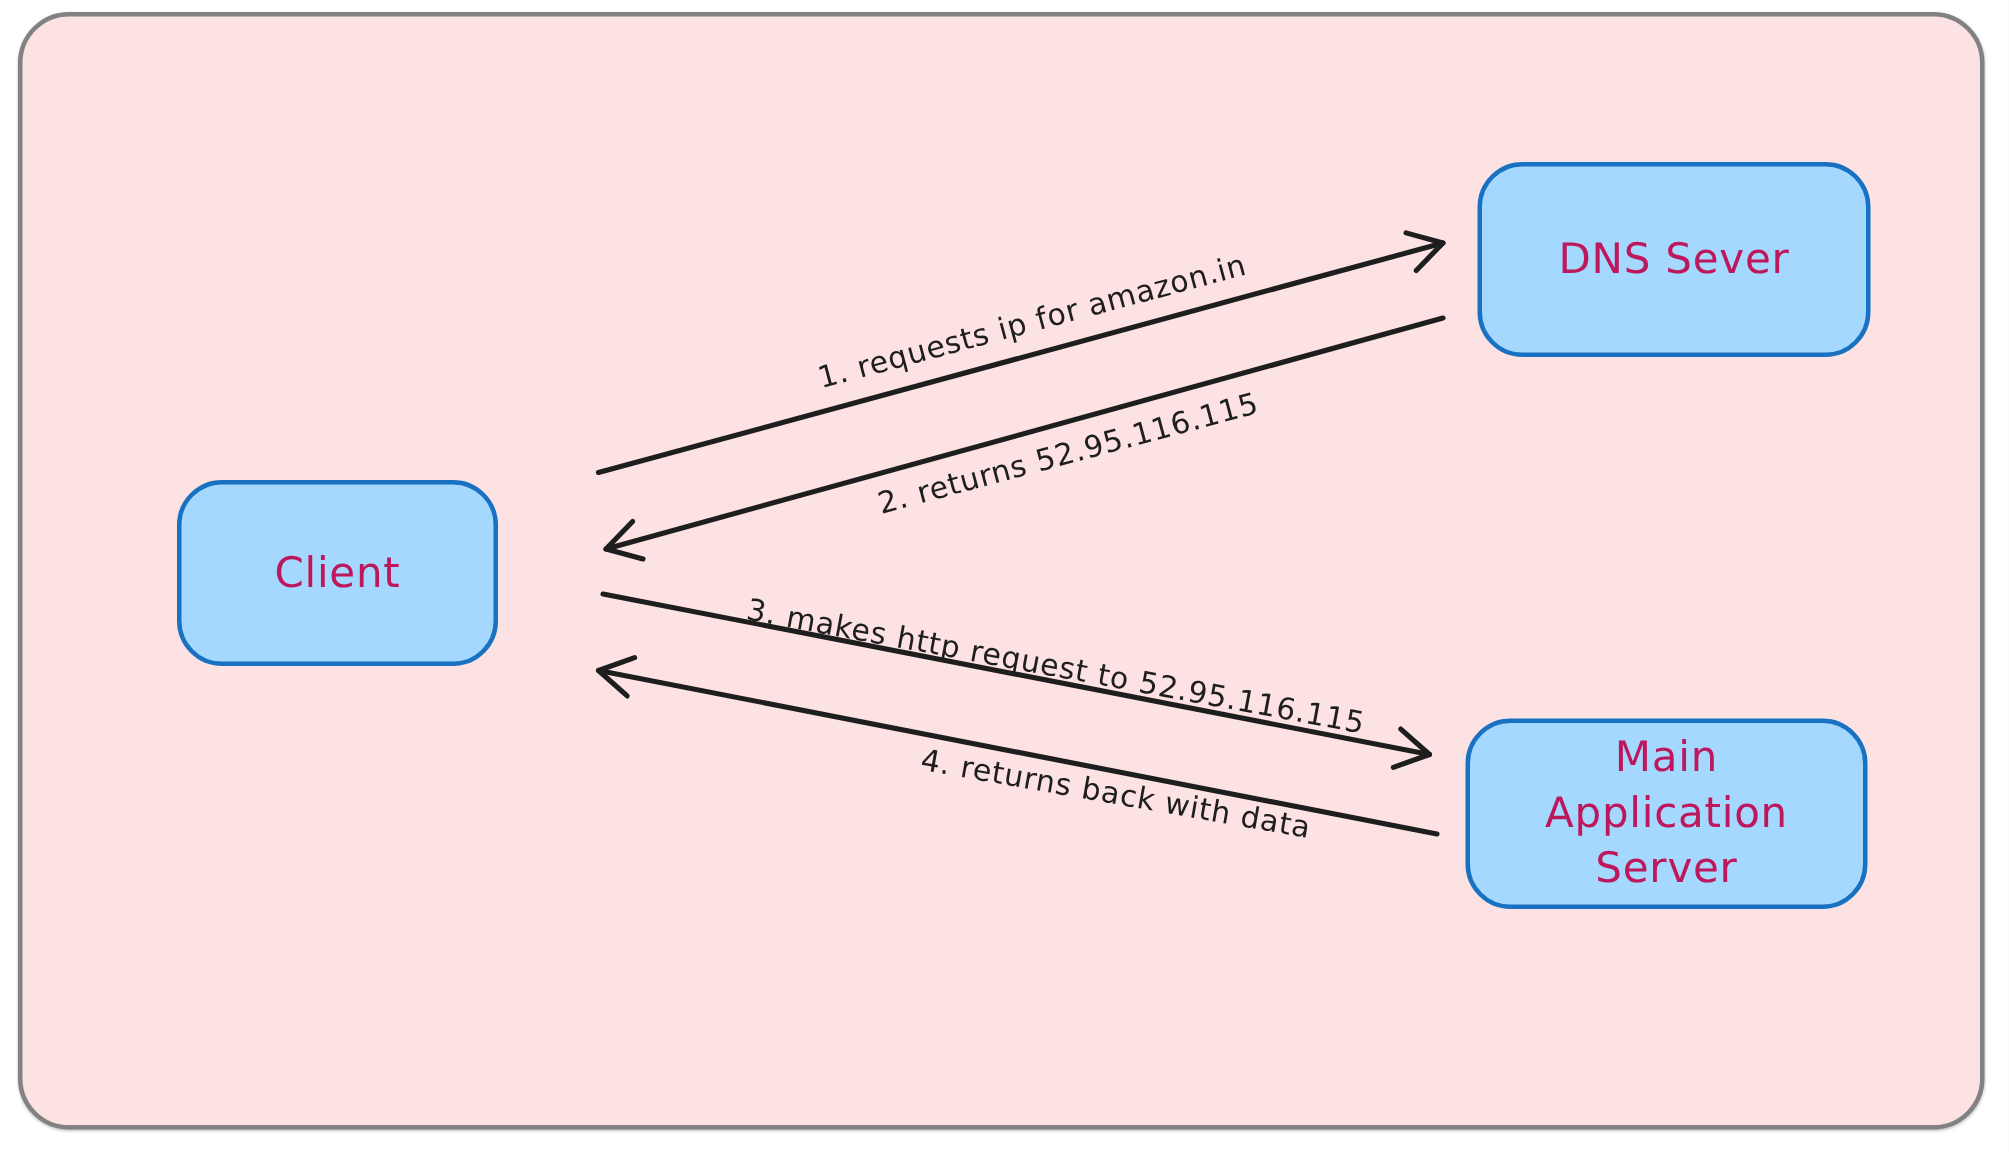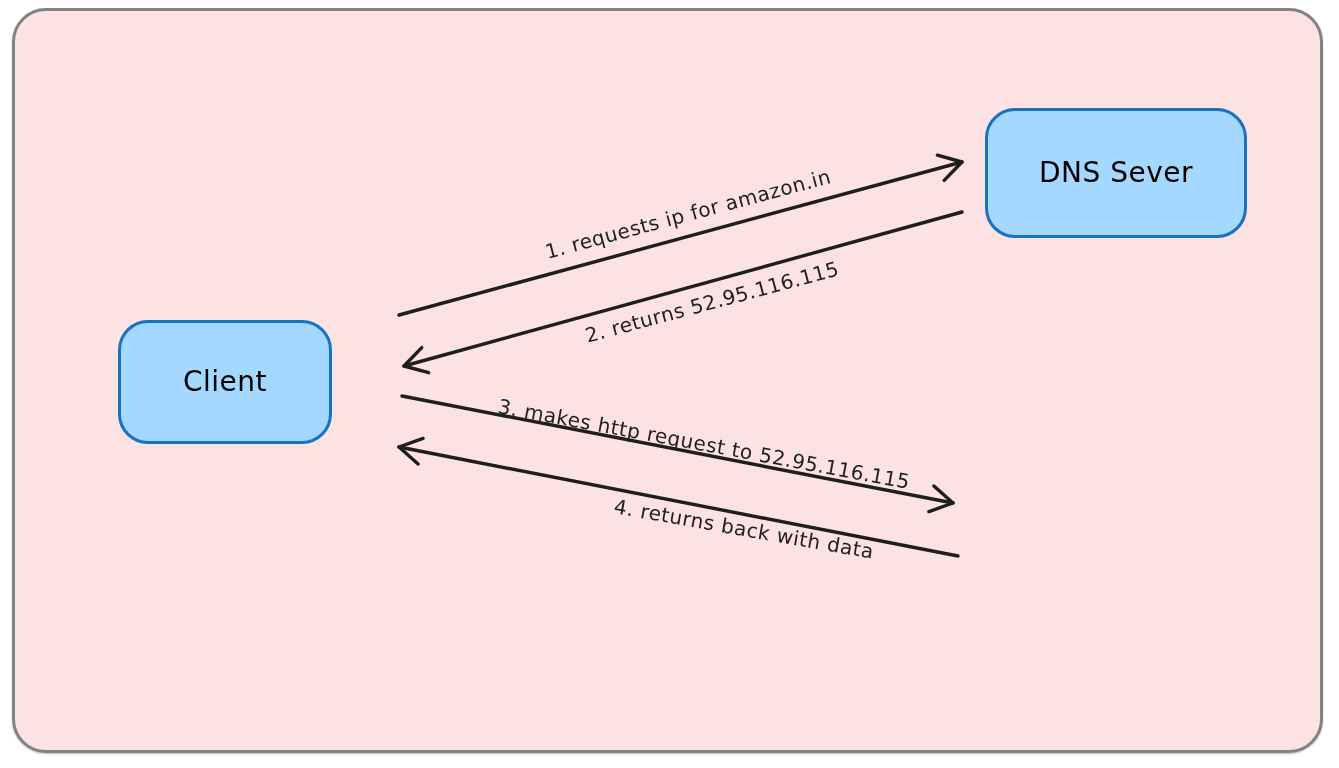--- a/index.html
+++ b/index.html
@@ -39,21 +39,21 @@
   }
   .node {
     position: absolute;
     background: #a5d8ff;
     border: 3.5px solid #1971c2;
     border-radius: 30px;
     box-sizing: border-box;
     display: flex;
     align-items: center;
     justify-content: center;
-    color: #000000;
+    color: #be185d;
   }
   .node-label {
     font-size: 28px;
     line-height: 1.32;
     text-align: center;
     letter-spacing: 0.5px;
     max-width: 235px;
   }
   .node-client { left: 118px; top: 320px; width: 214px; height: 124px; }
   .node-dns    { left: 985px; top: 108px; width: 262px; height: 130px; }
@@ -90,18 +90,21 @@
   </svg>
 
   <div class="node node-client">
     <span class="node-label">Client</span>
   </div>
 
   <div class="node node-dns">
     <span class="node-label">DNS Sever</span>
   </div>
 
+  <div class="node node-main">
+    <span class="node-label">Main Application Server</span>
+  </div>
 
   <div class="edge-label el1">1. requests ip for amazon.in</div>
   <div class="edge-label el2">2. returns 52.95.116.115</div>
   <div class="edge-label el3">3. makes http request to 52.95.116.115</div>
   <div class="edge-label el4">4. returns back with data</div>
 </div>
 
 </body></html>

